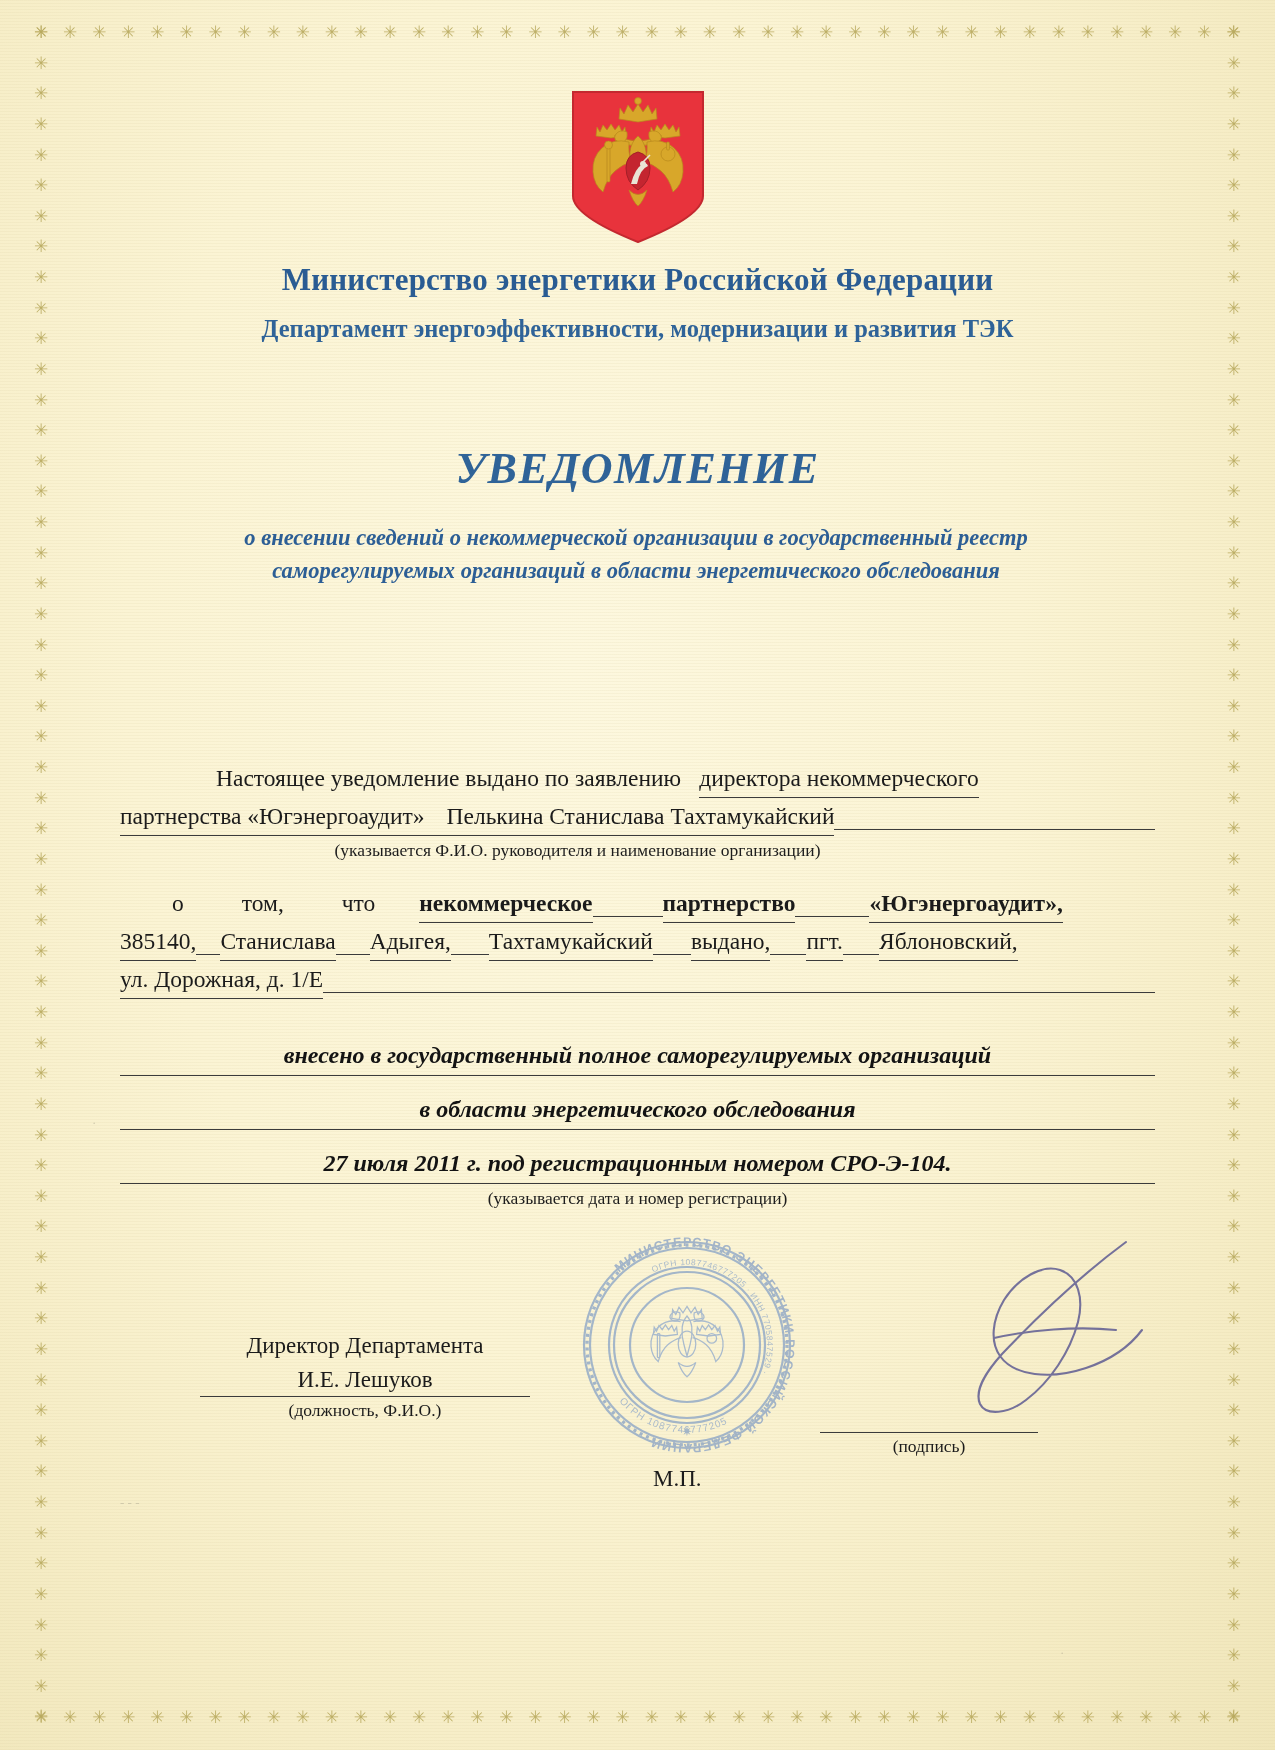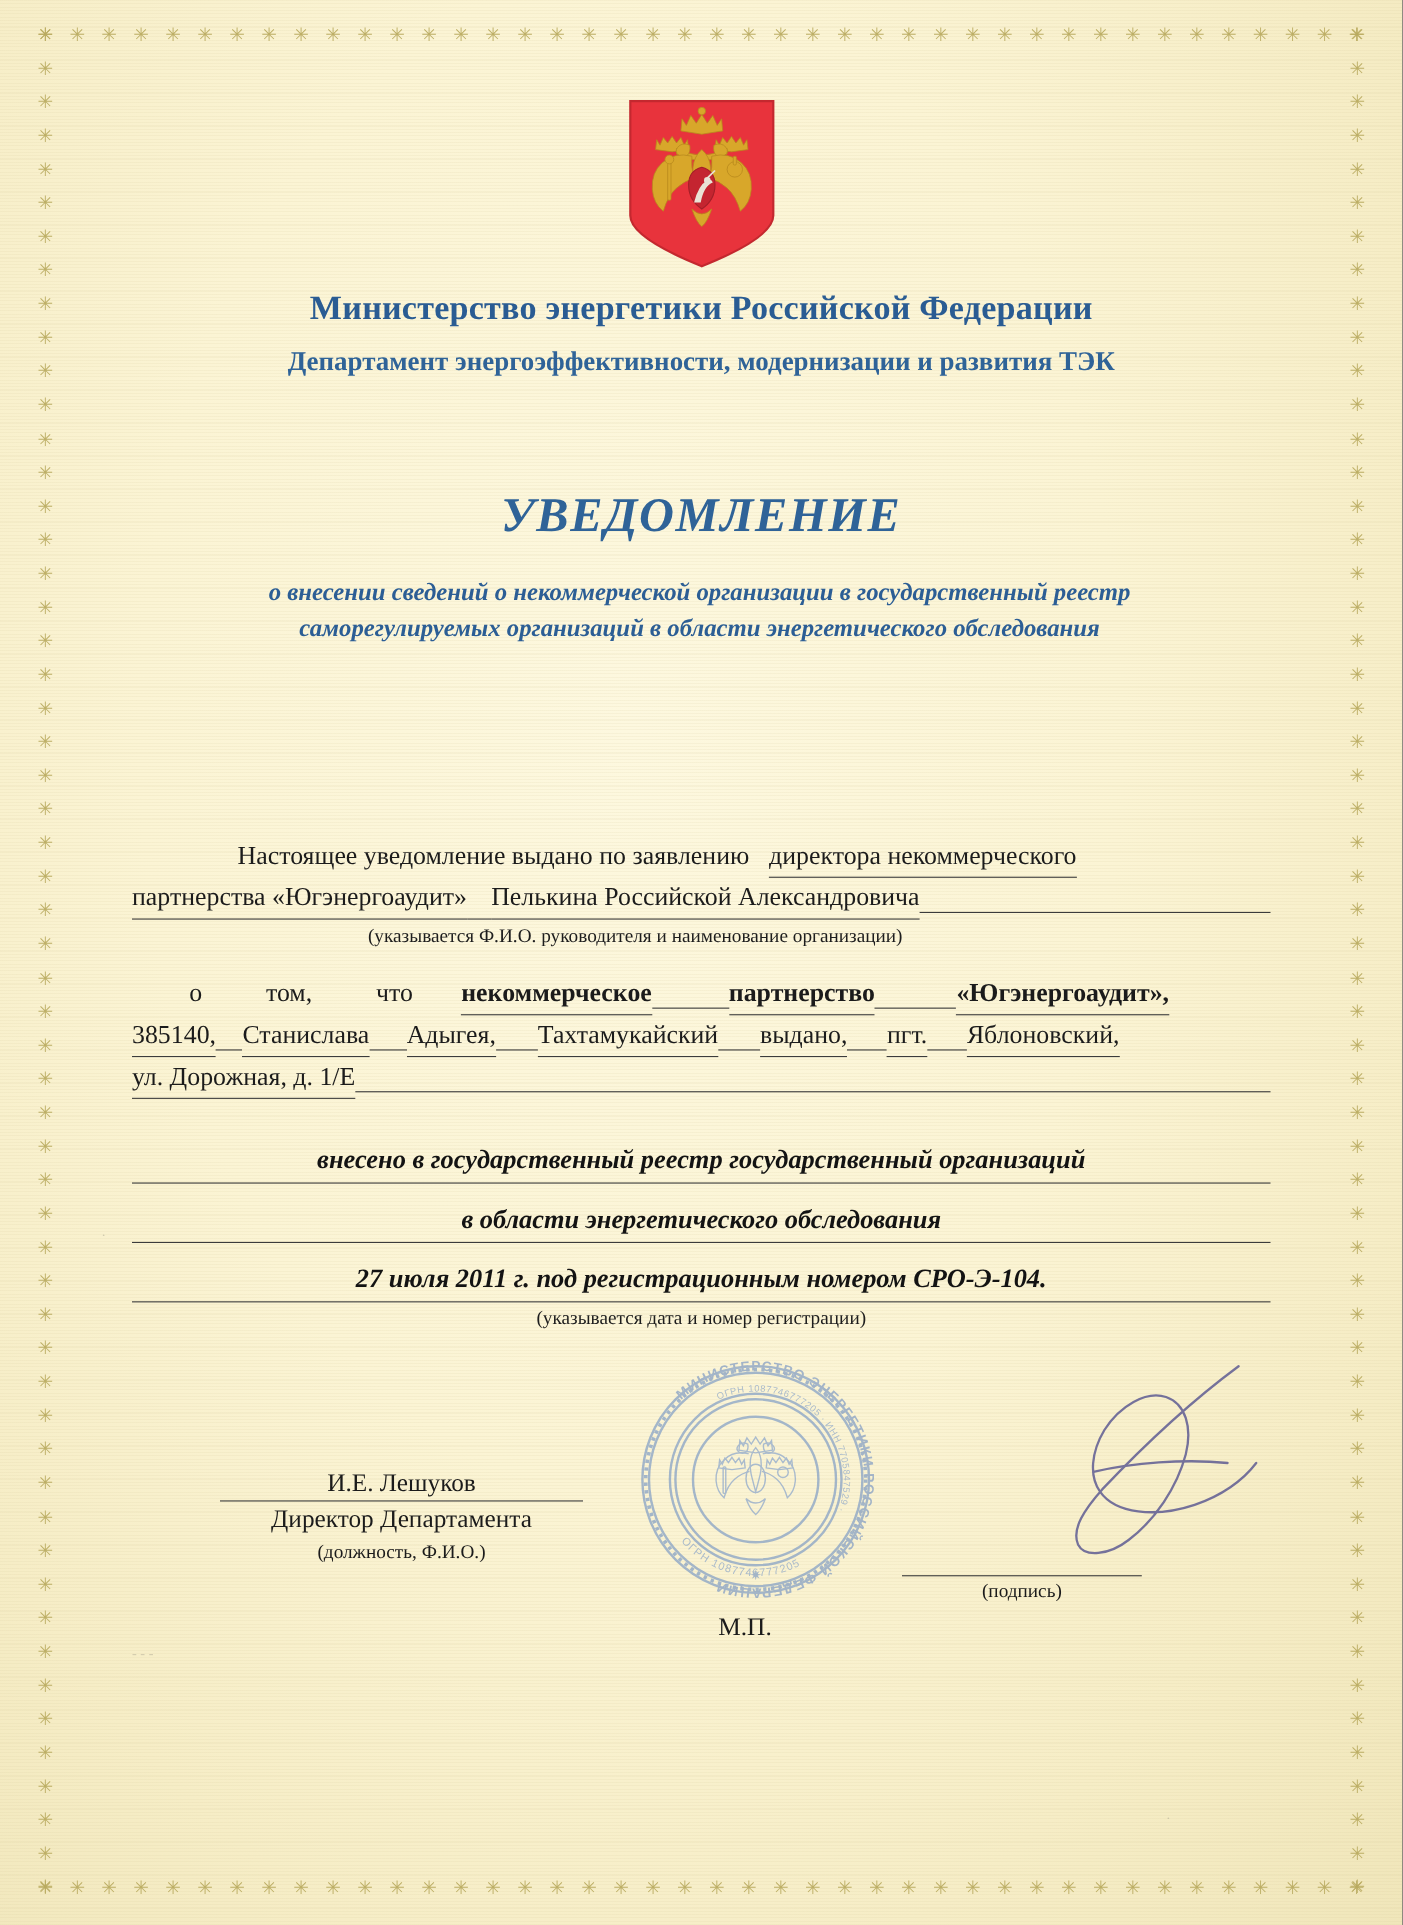--- a/index.html
+++ b/index.html
@@ -514,21 +514,21 @@
   <div class="body-block sect1">
     <div class="just-row l1">
       <span style="width:48px"></span>
       <span>Настоящее уведомление выдано по заявлению</span>
       <span style="width:18px"></span>
       <span class="ul">директора некоммерческого</span>
     </div>
     <div class="just-row l2">
       <span class="ul">партнерства  «Югэнергоаудит»</span>
       <span class="ul" style="width:22px">&nbsp;</span>
-      <span class="ul">Пелькина  Российской  Александровича</span>
+      <span class="ul">Пелькина  Станислава  Тахтамукайский</span>
       <span class="spacer"></span>
     </div>
     <div class="caption" style="padding-right:120px">(указывается Ф.И.О. руководителя и наименование организации)</div>
   </div>
 
   <div class="body-block sect2">
     <div class="just-row">
       <span style="width:52px"></span>
       <span>о</span>
       <span class="spacer noline" style="max-width:58px"></span>
@@ -557,21 +557,21 @@
       <span class="spacer" style="max-width:36px"></span>
       <span class="ul">Яблоновский,</span>
     </div>
     <div class="just-row">
       <span class="ul">ул. Дорожная, д. 1/Е</span>
       <span class="spacer"></span>
     </div>
   </div>
 
   <div class="body-block sect3">
-    <div class="iline">внесено в государственный реестр государственный организаций</div>
+    <div class="iline">внесено в государственный полное саморегулируемых организаций</div>
     <div class="iline">в области энергетического обследования</div>
     <div class="iline" style="margin-bottom:3px">27 июля 2011 г. под регистрационным номером  СРО-Э-104.</div>
     <div class="caption cap-norm">(указывается дата и номер регистрации)</div>
   </div>
 
   <div class="stamp">
     <svg viewBox="0 0 230 230" xmlns="http://www.w3.org/2000/svg">
       <defs>
         <path id="outerArc" d="M 115,115 m -99,0 a 99,99 0 1,1 198,0 a 99,99 0 1,1 -198,0"></path>
         <path id="innerArc" d="M 115,115 m -80,0 a 80,80 0 1,1 160,0 a 80,80 0 1,1 -160,0"></path>
@@ -620,22 +620,22 @@
     <svg viewBox="0 0 230 200" xmlns="http://www.w3.org/2000/svg">
       <g fill="none" stroke="#514f8e" stroke-width="2.1" stroke-linecap="round">
         <path d="M196 12 C 150 46, 108 86, 72 124 C 56 142, 44 160, 50 174 C 56 186, 78 184, 96 170 C 120 152, 140 122, 148 92 C 154 68, 148 46, 130 40 C 112 34, 88 48, 74 70 C 62 90, 60 112, 70 126 C 84 146, 120 150, 156 138 C 180 130, 200 116, 212 100"></path>
         <path d="M64 108 C 100 100, 146 96, 186 100"></path>
       </g>
     </svg>
   </div>
 
   <div class="sig-area">
     <div class="sig-left">
+      <div class="role">Директор Департамента</div>
       <div class="role ruleline">И.Е. Лешуков</div>
-      <div class="role">Директор Департамента</div>
       <div class="cap">(должность, Ф.И.О.)</div>
     </div>
     <div class="mp">М.П.</div>
     <div class="sig-right">
       <div class="ruleline"></div>
       <div class="cap">(подпись)</div>
     </div>
   </div>
 
   <span class="smudge" style="left:92px; top:1115px;">·</span>

